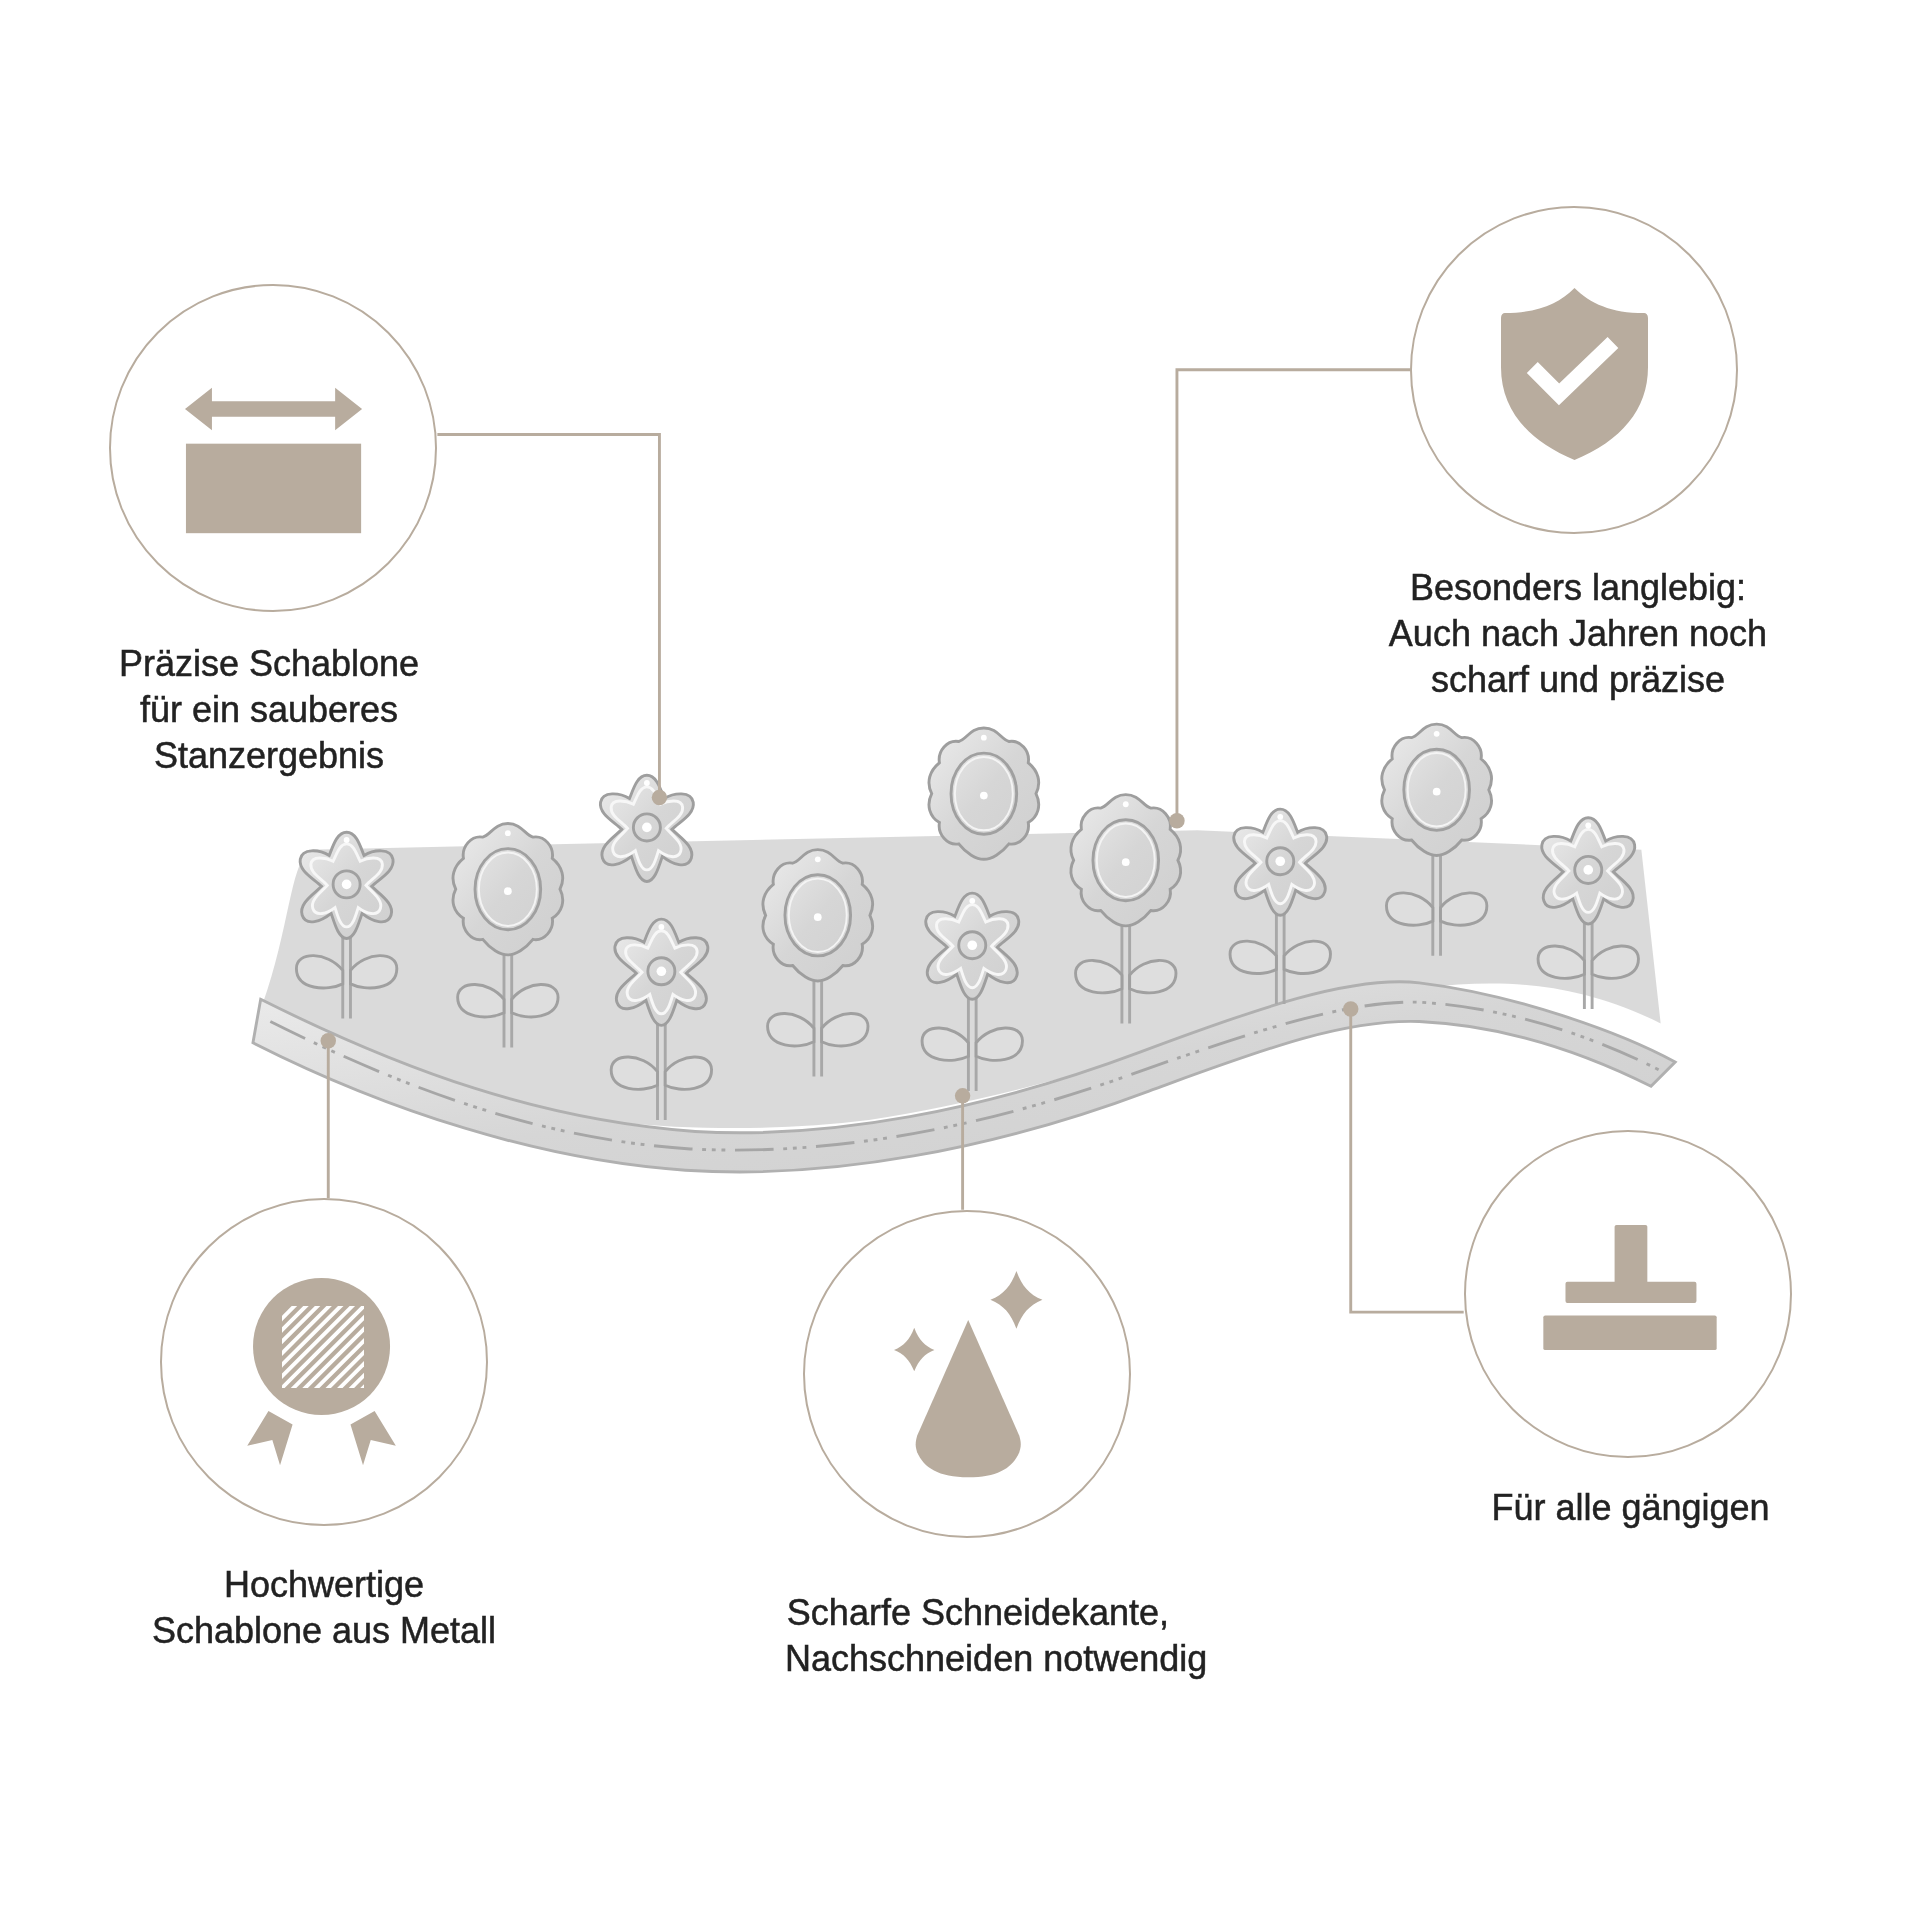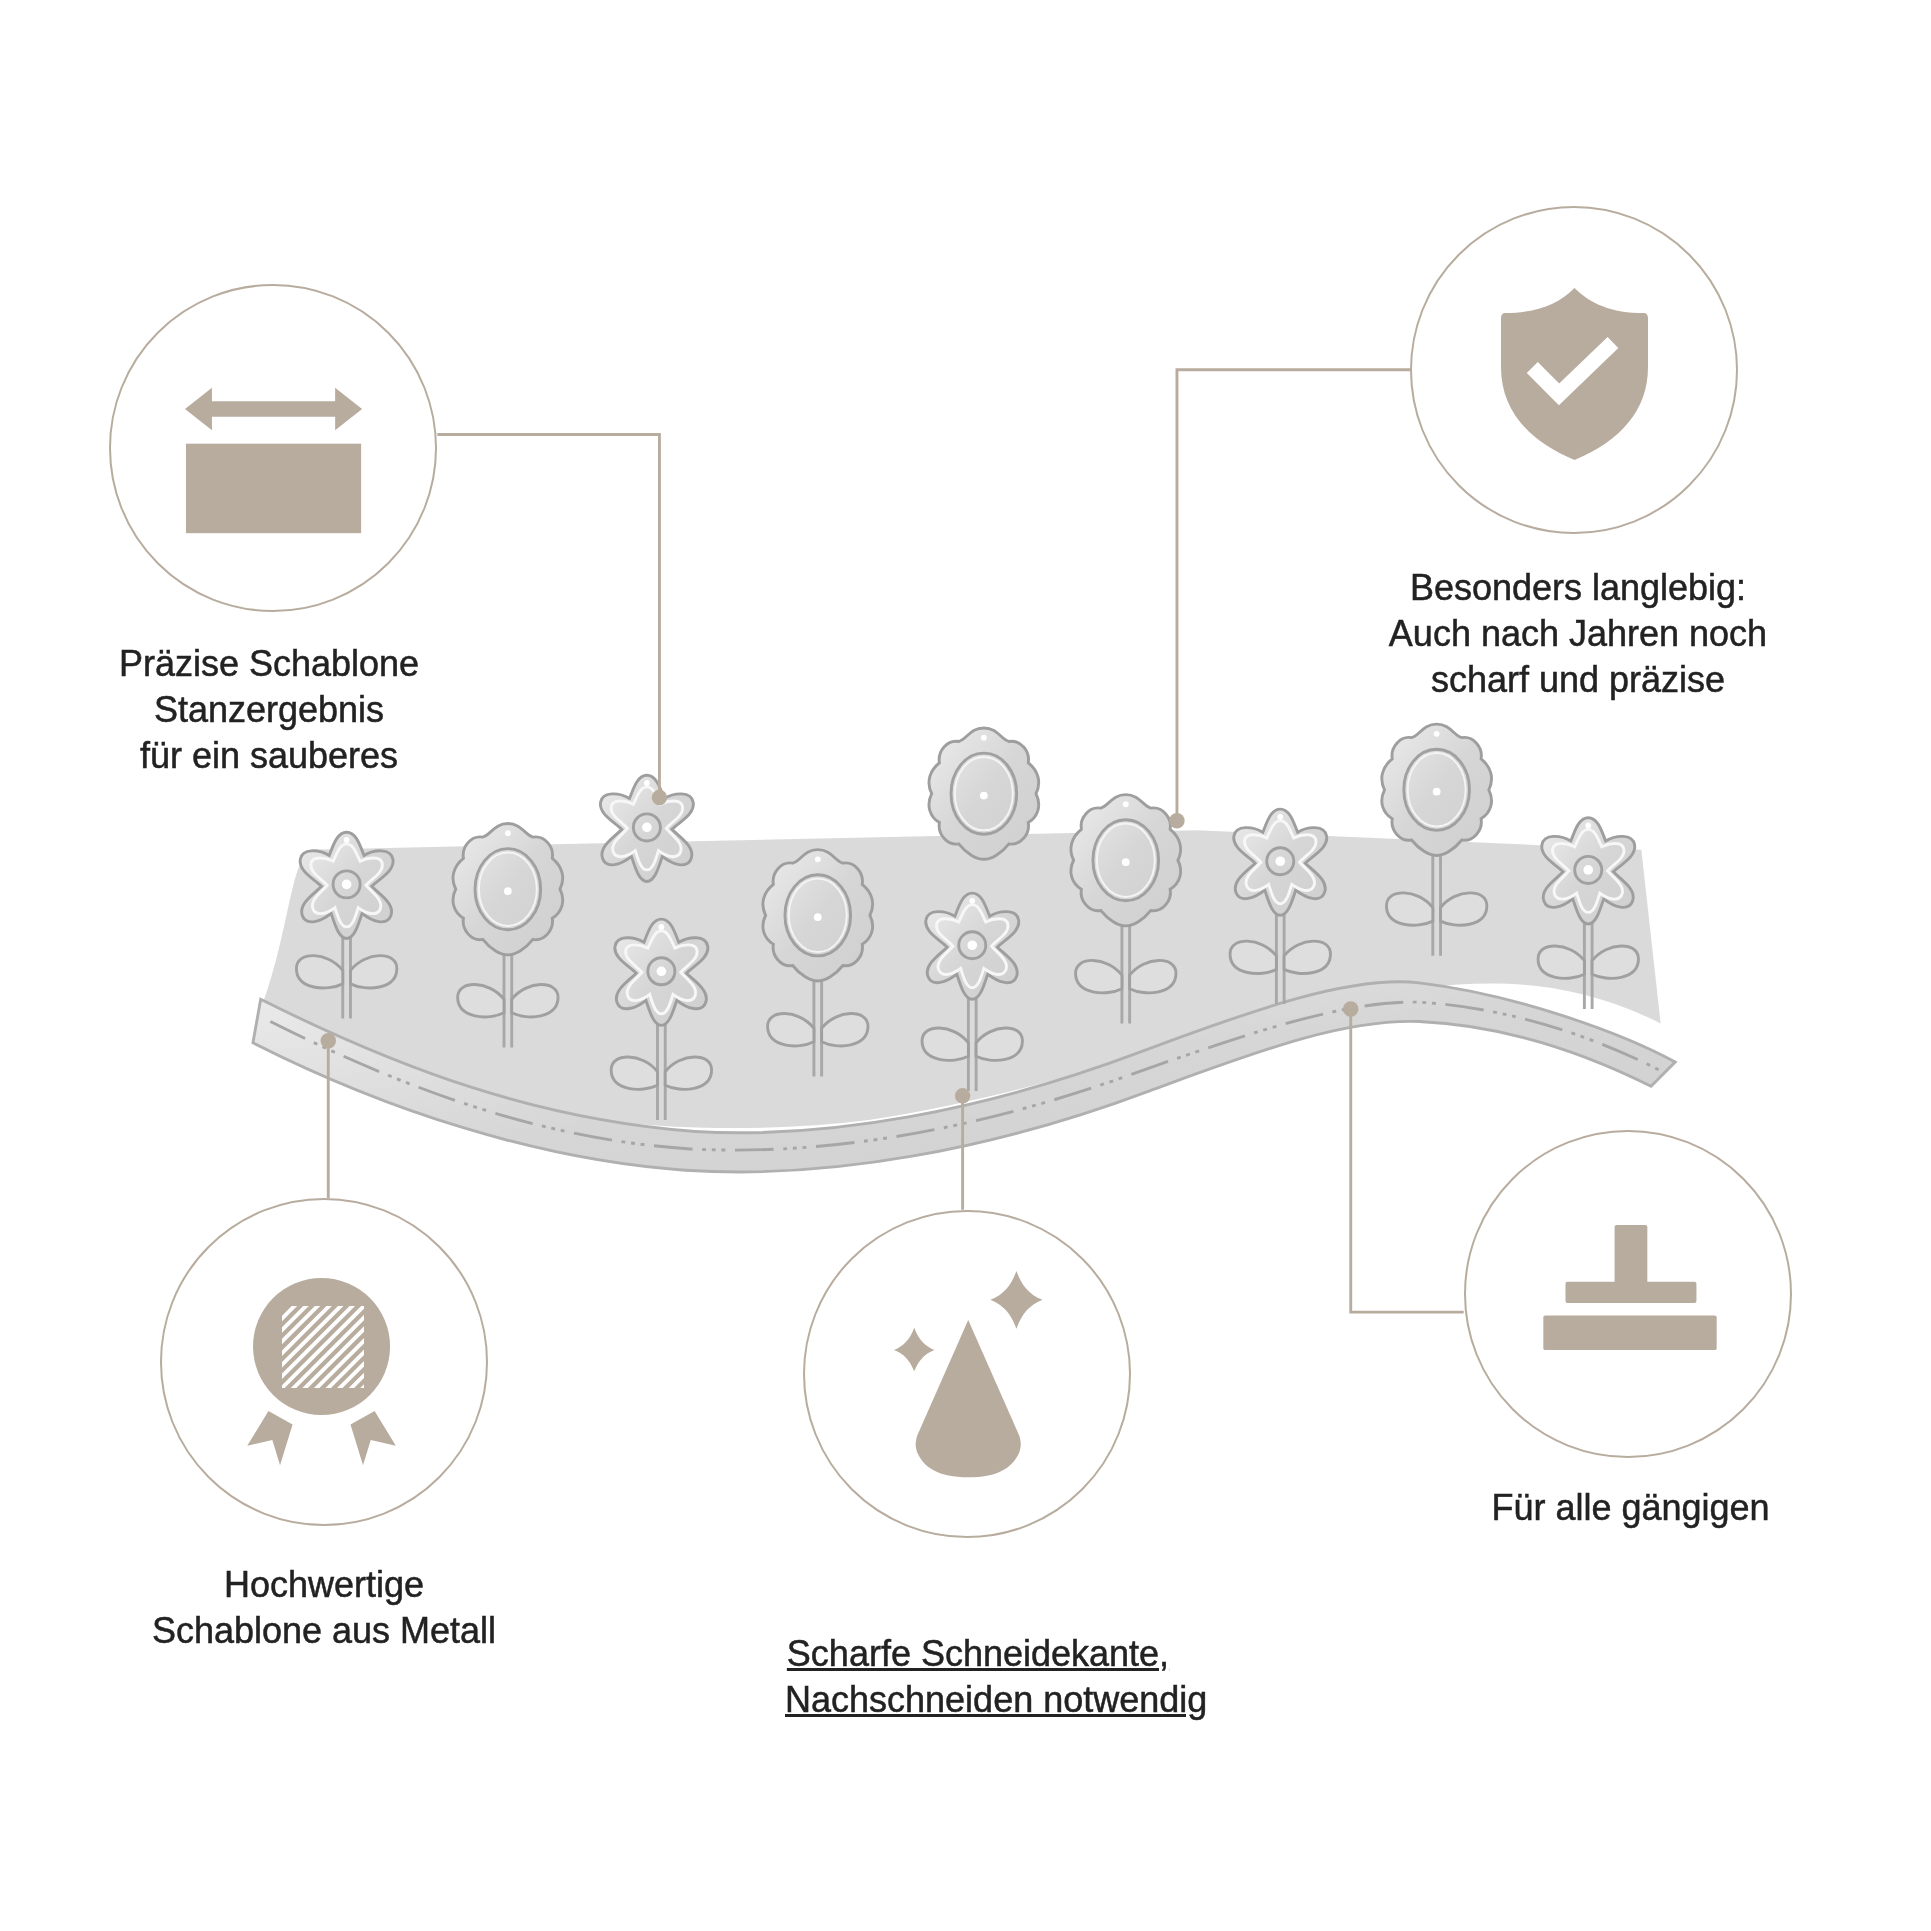--- a/index.html
+++ b/index.html
@@ -87,22 +87,22 @@
   </g>
 </svg>
 
 <div class="circle" style="left:109px; top:284px;"></div>
 <svg class="icon" style="left:183px; top:384px;" width="183" height="154" viewBox="0 0 190 160">
   <path d="M2,26 L30,4 L30,18 L158,18 L158,4 L186,26 L158,48 L158,34 L30,34 L30,48 Z" fill="#b8ac9e"></path>
   <rect x="3" y="62" width="182" height="93" fill="#b8ac9e"></rect>
 </svg>
 <div class="caption" style="left:76px; top:641px; width:386px;">
   <span>Präzise Schablone</span>
+  <span>für ein sauberes</span>
   <span>Stanzergebnis</span>
-  <span>für ein sauberes</span>
 </div>
 
 <div class="circle" style="left:1410px; top:206px;"></div>
 <svg class="icon" style="left:1499px; top:286px;" width="151" height="176" viewBox="0 0 156 182">
   <path d="M78,2 C62,18 40,28 6,28 C4,28 2,30 2,33 L2,84 C2,128 30,160 78,180 C126,160 154,128 154,84 L154,33 C154,30 152,28 150,28 C116,28 94,18 78,2 Z" fill="#b8ac9e"></path>
   <path d="M40,90 L62,112 L112,64" stroke="#ffffff" stroke-width="16" fill="none" stroke-linecap="square"></path>
 </svg>
 <div class="caption" style="left:1385px; top:565px; width:386px;">
   <span>Besonders langlebig:</span>
   <span>Auch nach Jahren noch</span>
@@ -141,21 +141,21 @@
   <span>Hochwertige</span>
   <span>Schablone aus Metall</span>
 </div>
 
 <div class="circle" style="left:803px; top:1210px;"></div>
 <svg class="icon" style="left:892px; top:1269px;" width="164" height="214" viewBox="0 0 170 222">
   <path d="M23,61 C28,74 34,80 44,84 C34,88 28,94 23,106 C18,94 12,88 2,84 C12,80 18,74 23,61 Z" fill="#b8ac9e"></path>
   <path d="M129,2 C135,18 142,26 156,32 C142,38 135,46 129,62 C123,46 116,38 102,32 C116,26 123,18 129,2 Z" fill="#b8ac9e"></path>
   <path d="M79,53 L132,173 C134,180 134,184 132,190 C125,206 110,216 79,216 C48,216 33,206 26,190 C24,184 24,180 26,173 Z" fill="#b8ac9e"></path>
 </svg>
-<div class="caption" style="left:785px; top:1631px; width:386px;text-decoration:underline;">
+<div class="caption" style="left:785px; top:1590px; width:386px;">
   <span>Scharfe Schneidekante,</span>
   <span>Nachschneiden notwendig</span>
 </div>
 
 <div class="circle" style="left:1464px; top:1130px;"></div>
 <svg class="icon" style="left:1541px; top:1223px;" width="178" height="130" viewBox="0 0 184 135">
   <rect x="76" y="2" width="34" height="62" rx="2" fill="#b8ac9e"></rect>
   <rect x="25" y="61" width="136" height="22" rx="2" fill="#b8ac9e"></rect>
   <rect x="2" y="96" width="180" height="36" rx="2" fill="#b8ac9e"></rect>
 </svg>

